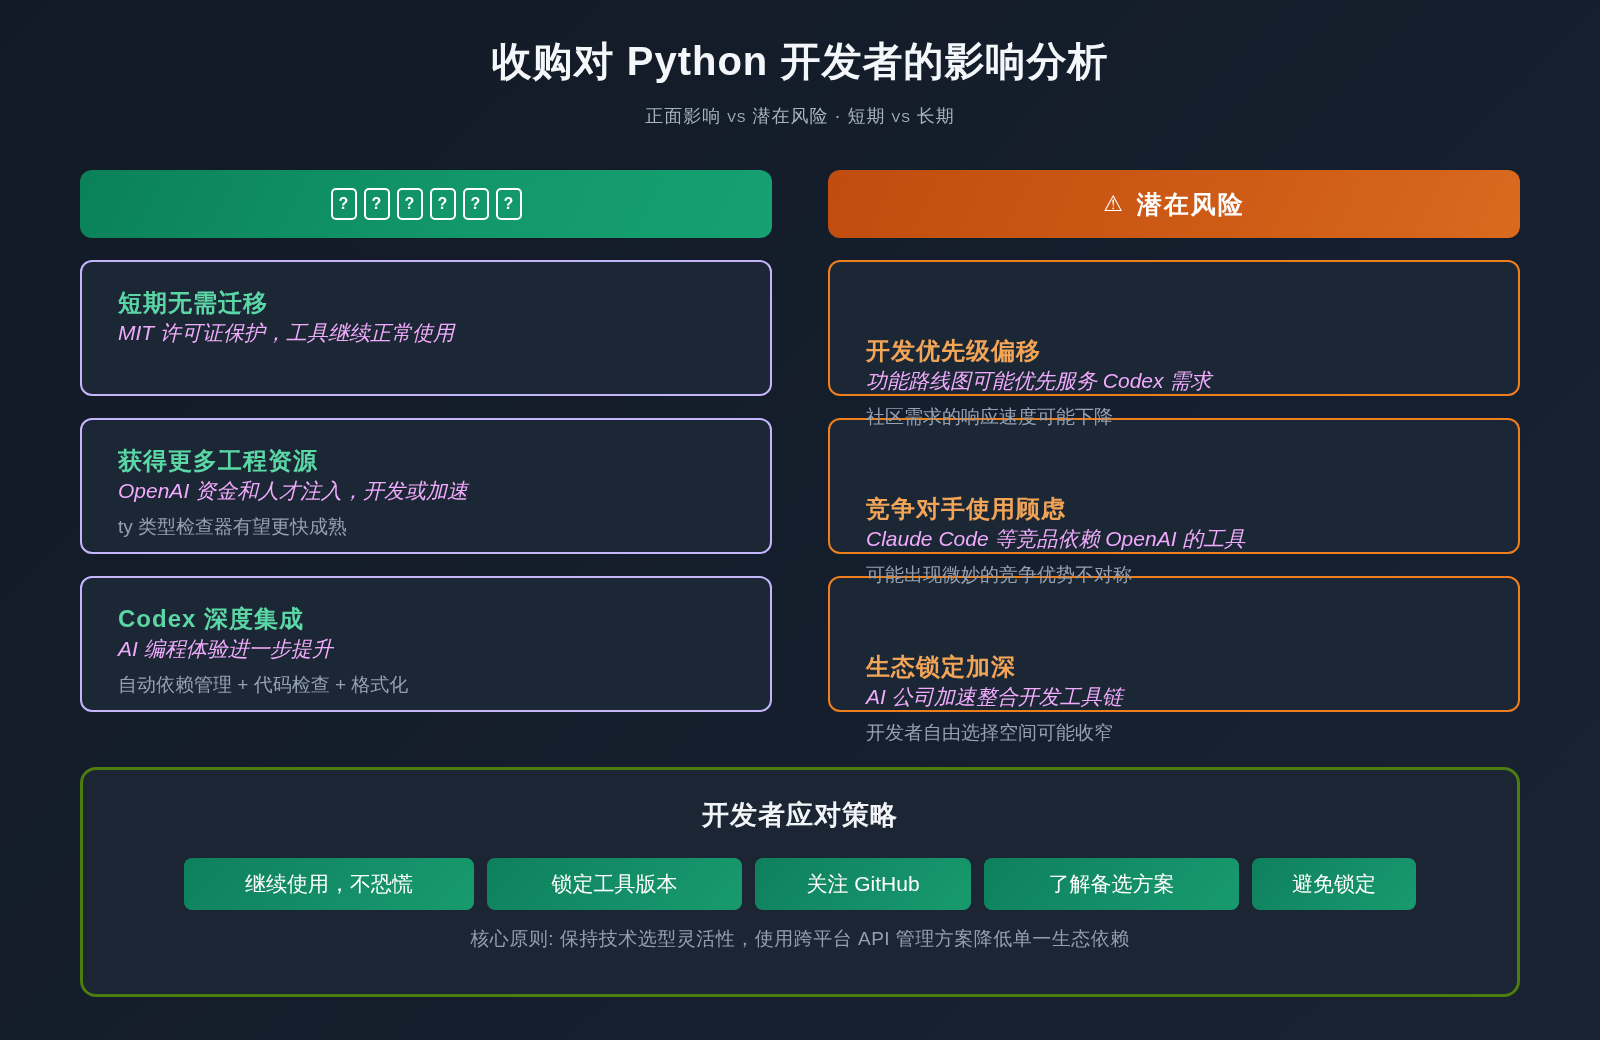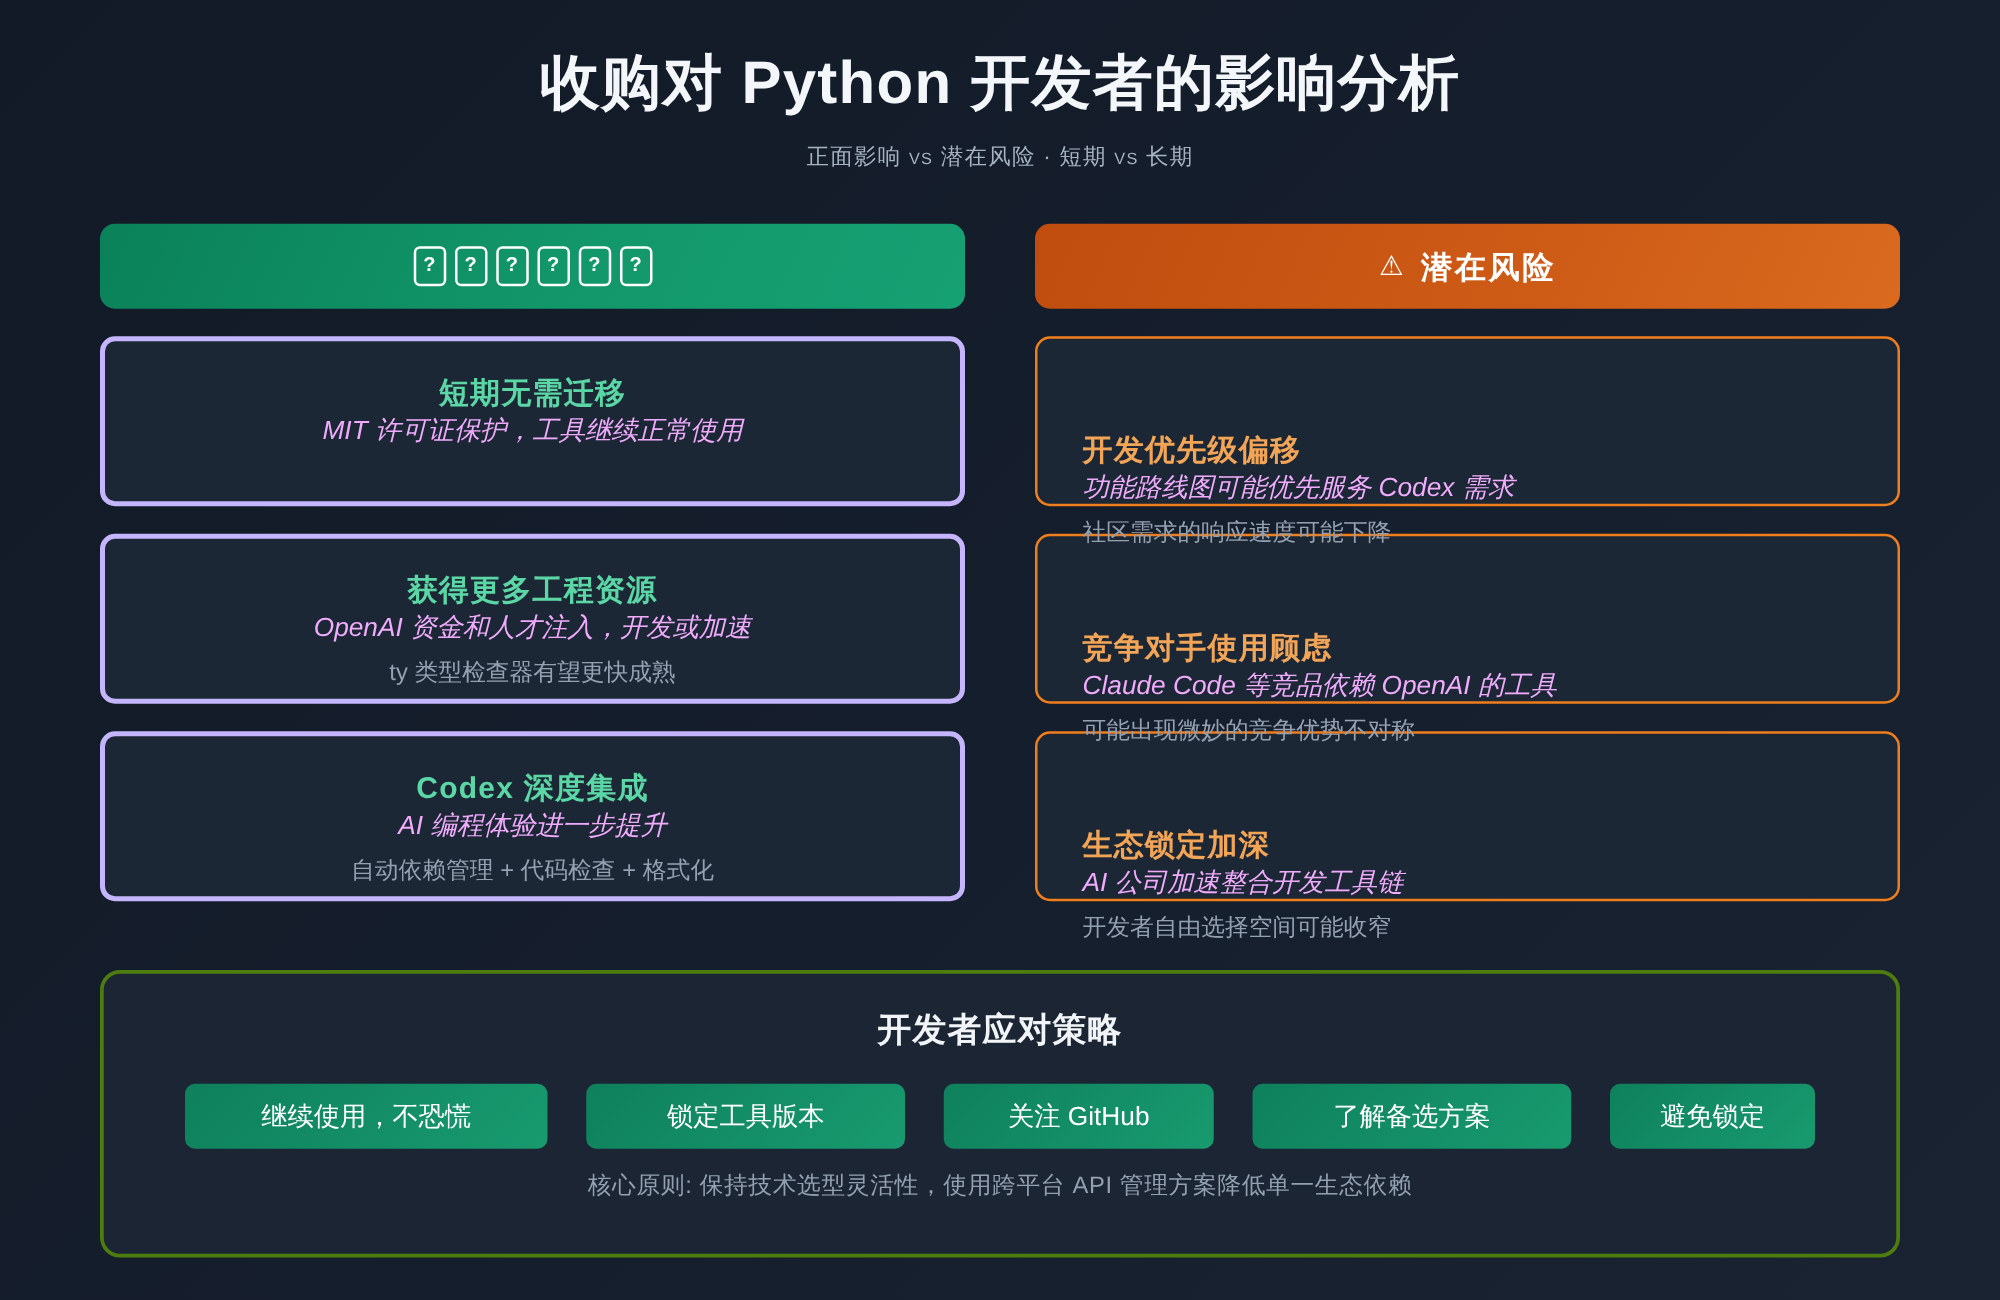--- a/index.html
+++ b/index.html
@@ -8,21 +8,21 @@
     background:linear-gradient(135deg,#121a27 0%,#151e2c 55%,#1a2332 100%);
     font-family:"Liberation Sans","DejaVu Sans",sans-serif;
     color:#eef2f6;
     overflow:hidden;
   }
   .container{padding:0 80px;box-sizing:border-box;}
 
   .page-title{
     margin-top:34px;
     text-align:center;
-    font-size:48px;
+    font-size:40px;
     font-weight:700;
     letter-spacing:1px;
     color:#f4f7fa;
   }
   .page-subtitle{
     margin-top:15px;
     text-align:center;
     font-size:18px;
     letter-spacing:1px;
     color:#a7b3c1;
@@ -63,21 +63,21 @@
 
   .card{
     box-sizing:border-box;
     height:136px;
     margin-top:22px;
     border-radius:12px;
     background:#1c2735;
     padding:25px 36px 0 36px;
   }
   .card:first-of-type{margin-top:26px;}
-  .card.positive{border:4px solid #c4b5fd;text-align:center;}
+  .card.positive{border:2px solid #c4b5fd;}
   .card.risk{border:2px solid #ef7e1d;}
   .card-title{font-size:24px;font-weight:700;letter-spacing:1px;}
   .card.positive .card-title{color:#5bd7a6;}
   .card.risk .card-title{color:#f3a557;margin-top:48px;}
   .card-line1{margin-top:0;font-size:21px;color:#f0abfc;font-style:italic;}
   .card-line2{margin-top:9px;font-size:19px;color:#94a1b1;}
 
   .strategy-panel{
     box-sizing:border-box;
     margin-top:55px;
@@ -86,21 +86,21 @@
     border-radius:16px;
     background:#1b2533;
     text-align:center;
     padding-top:27px;
   }
   .strategy-title{font-size:27px;font-weight:700;color:#f2f5f8;letter-spacing:1px;}
   .button-row{
     margin-top:25px;
     display:flex;
     justify-content:center;
-    gap:31px;
+    gap:13px;
   }
   .strategy-btn{
     box-sizing:border-box;
     height:52px;
     border:none;
     border-radius:8px;
     background:linear-gradient(135deg,#0e805c 0%,#149068 60%,#189a6e 100%);
     color:#ffffff;
     font-size:21px;
     font-family:inherit;

